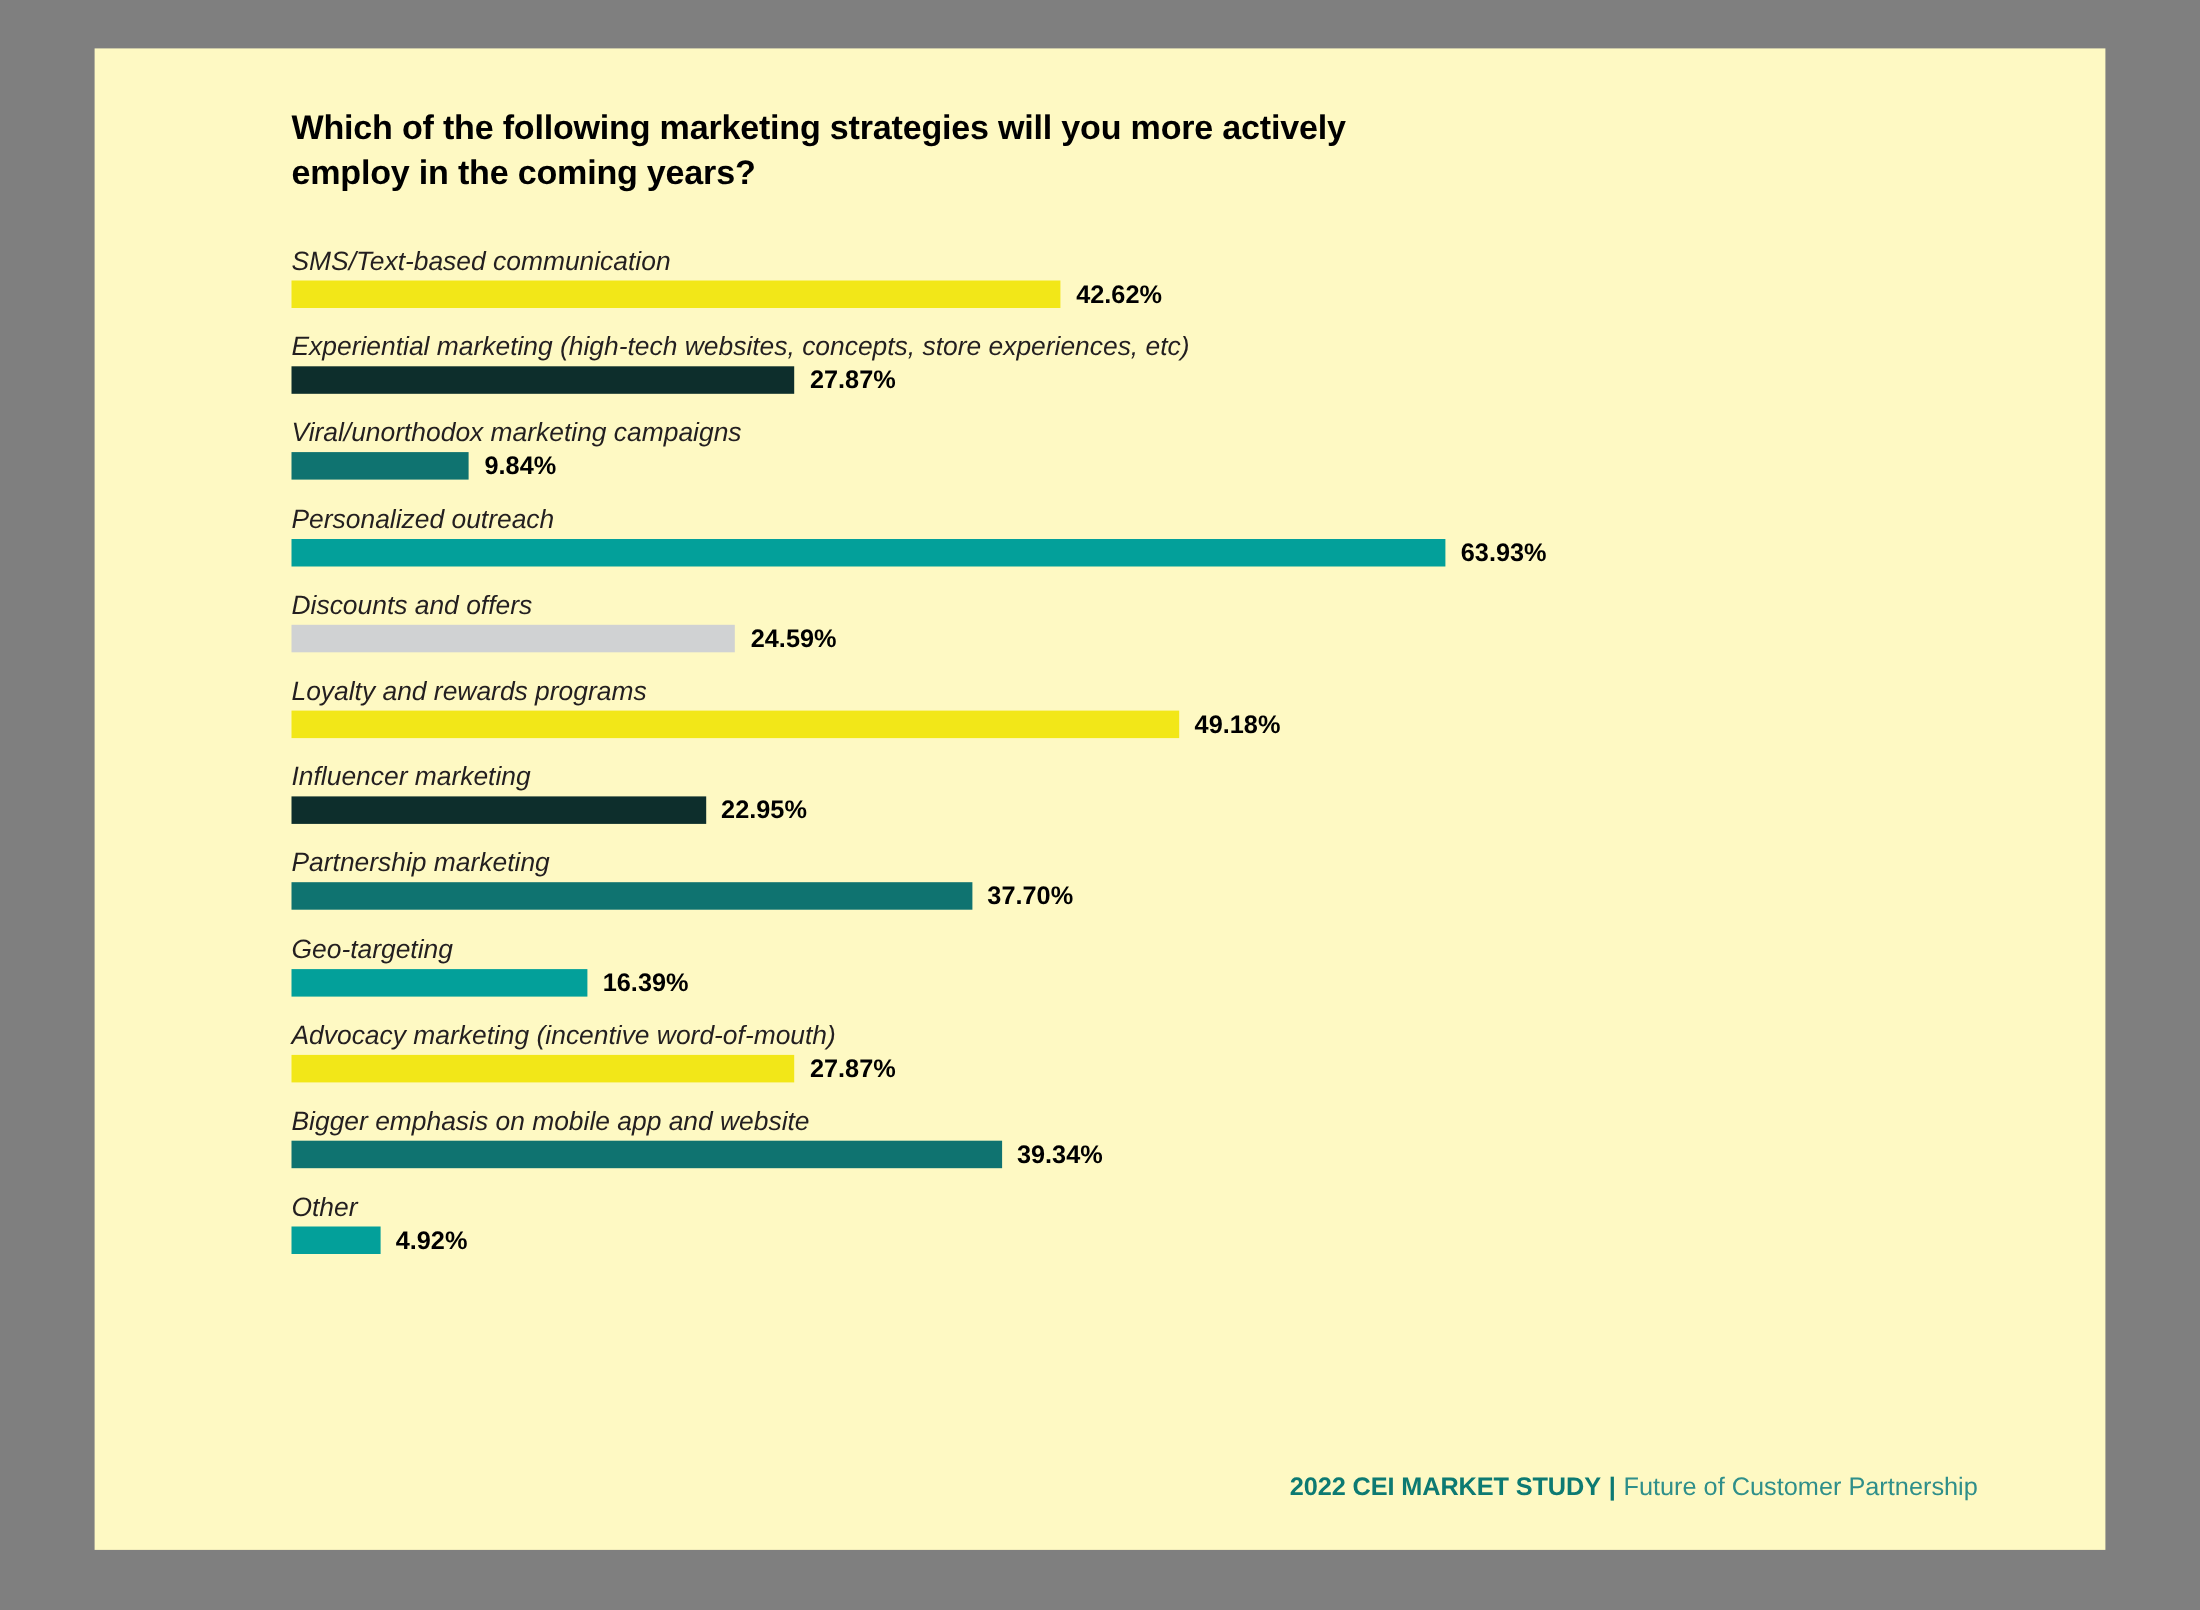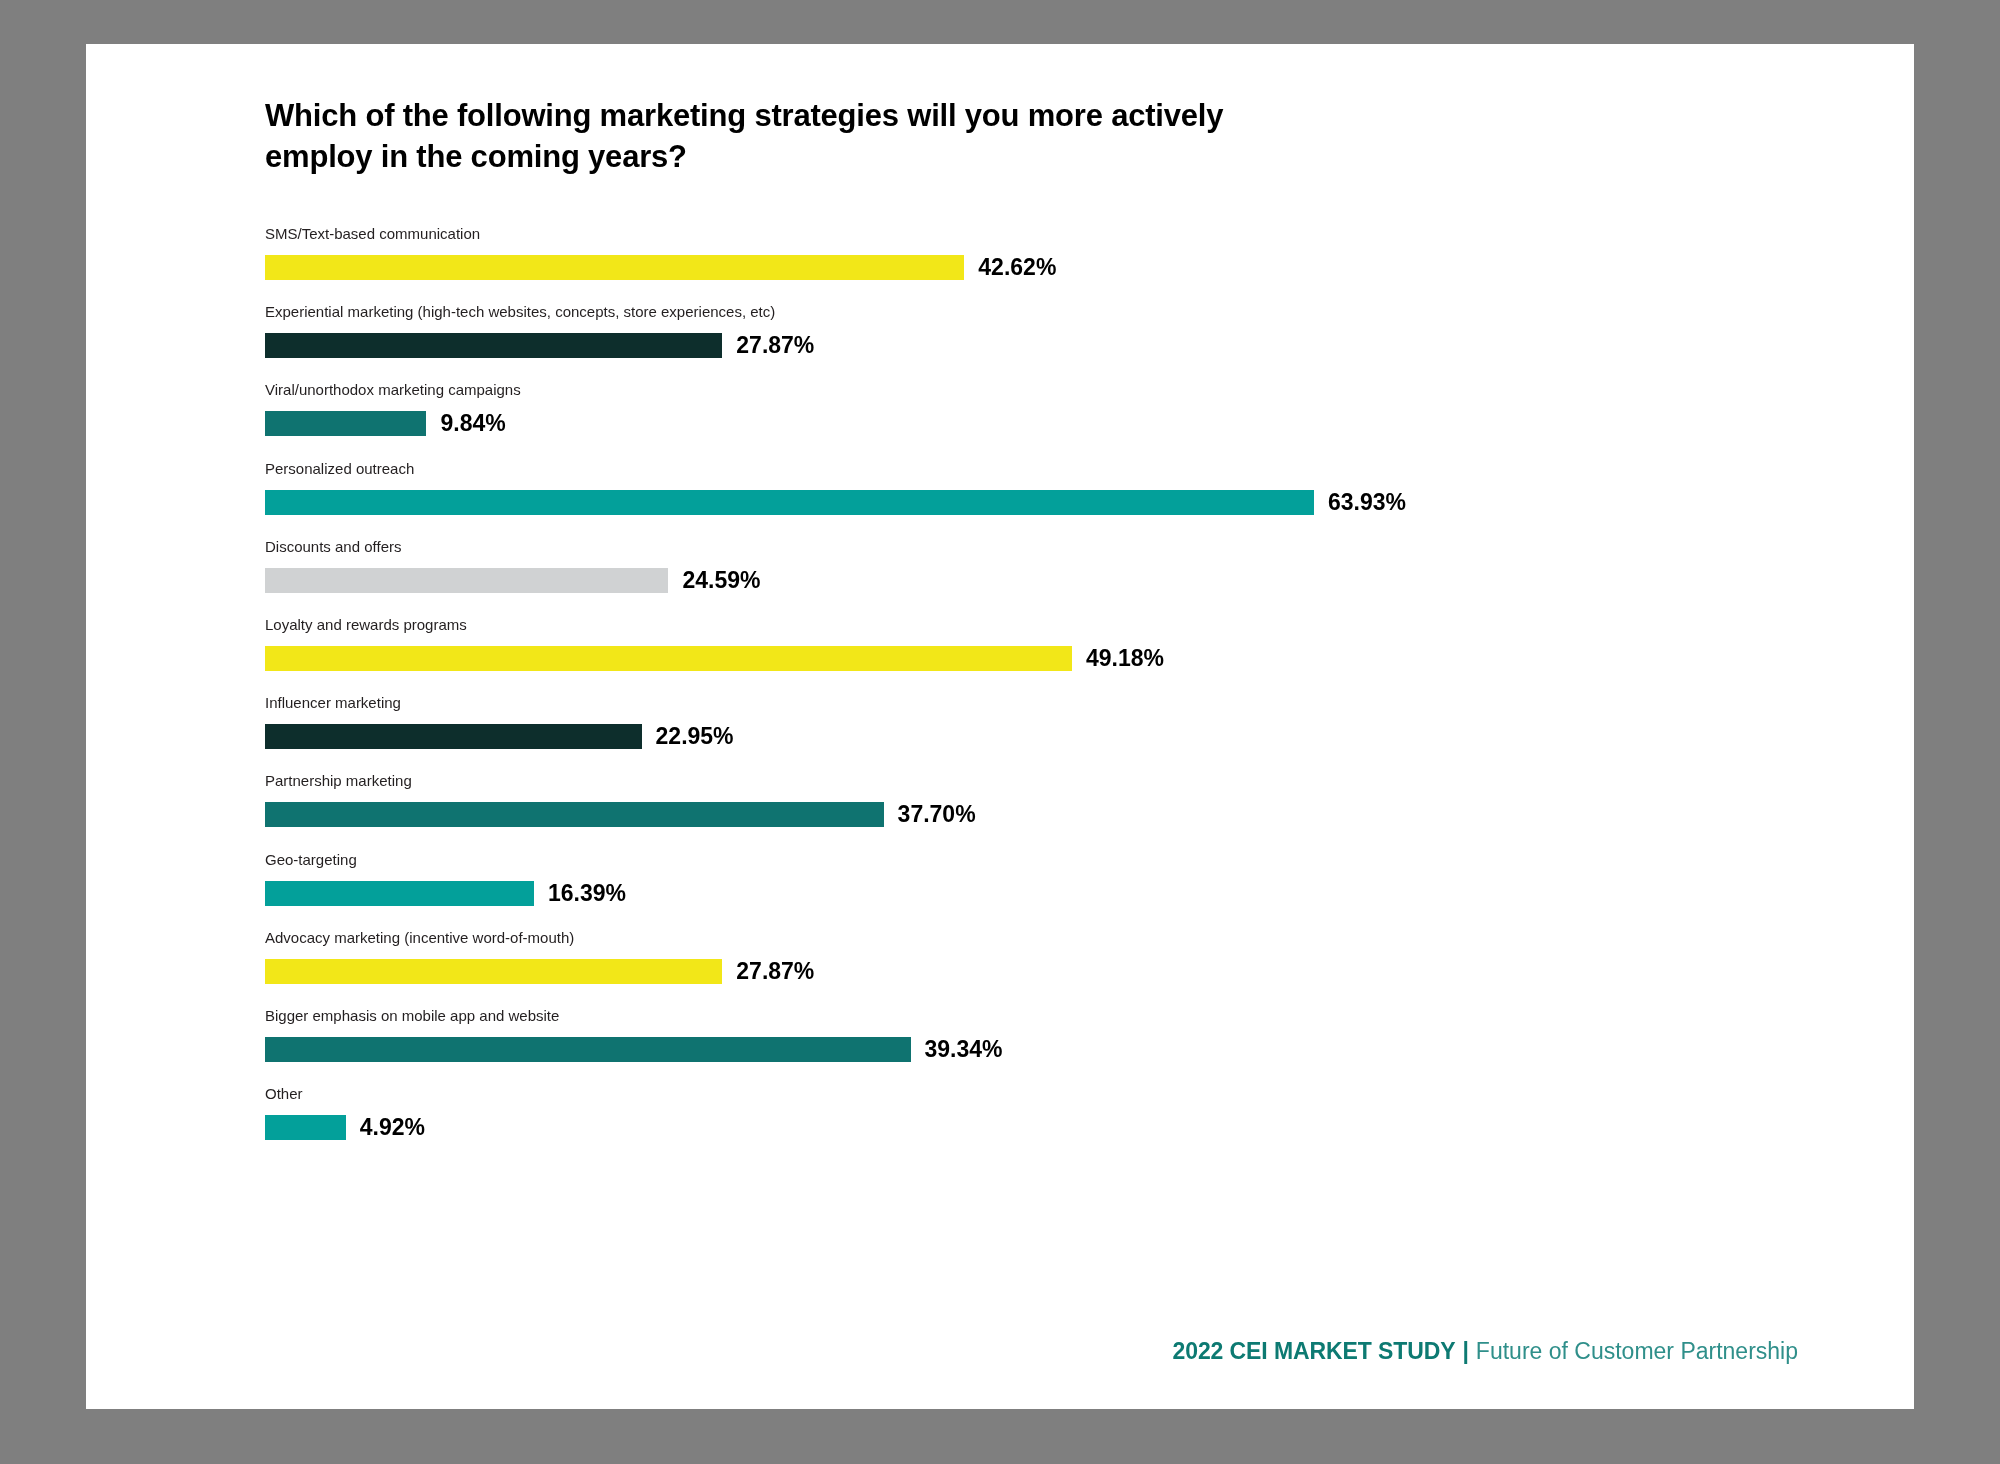--- a/index.html
+++ b/index.html
@@ -13,21 +13,21 @@
     font-family: "Liberation Sans", sans-serif;
     overflow: hidden;
   }
 
   .card {
     position: absolute;
     left: 86px;
     top: 44px;
     width: 1828px;
     height: 1365px;
-    background: #ffffff;
+    background: #fef9c3;
   }
 
   .chart-title {
     position: absolute;
     left: 179px;
     top: 52px;
     width: 1000px;
     font-size: 31px;
     font-weight: bold;
     line-height: 1.32;
@@ -44,24 +44,25 @@
 
   .bar-row {
     position: relative;
     height: 78.2px;
   }
 
   .bar-label {
     position: absolute;
     left: 0;
     top: 0;
-    font-size: 15px;
+    font-size: 24px;
     color: #231f20;
     white-space: nowrap;
     line-height: 1;
+    font-style: italic;
   }
 
   .bar-track {
     position: absolute;
     left: 0;
     top: 29px;
     height: 25px;
     white-space: nowrap;
   }
 

